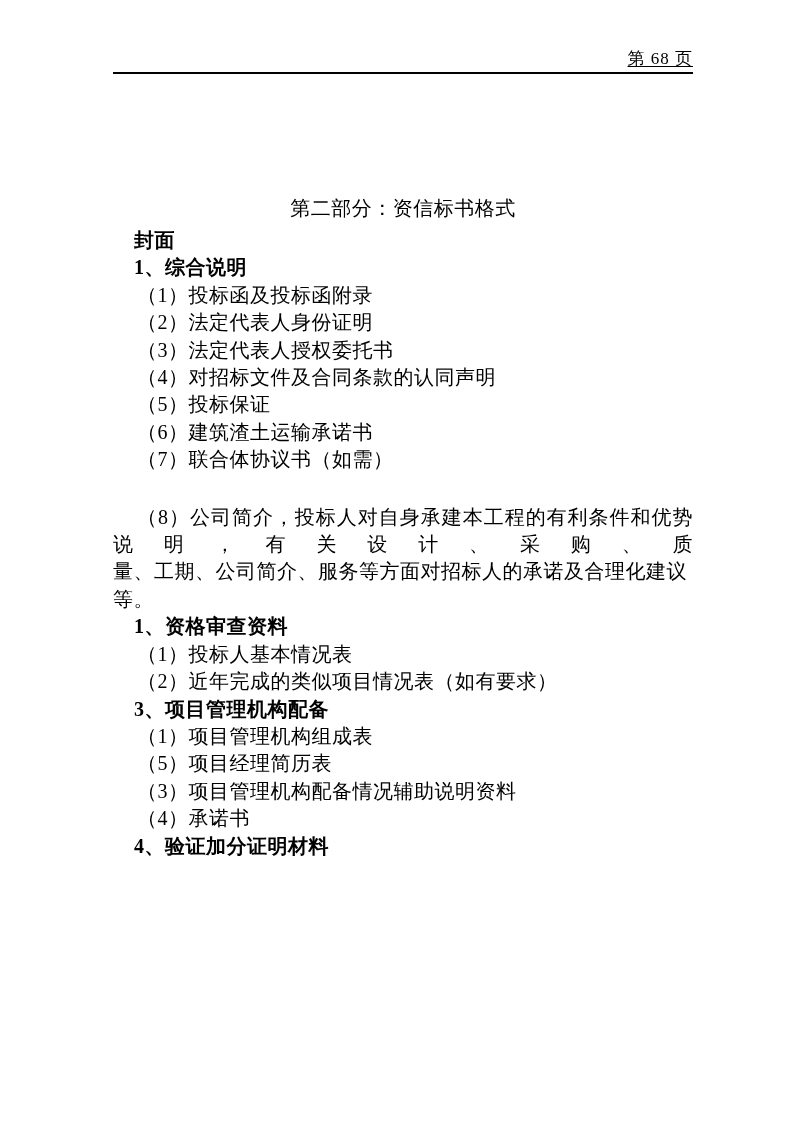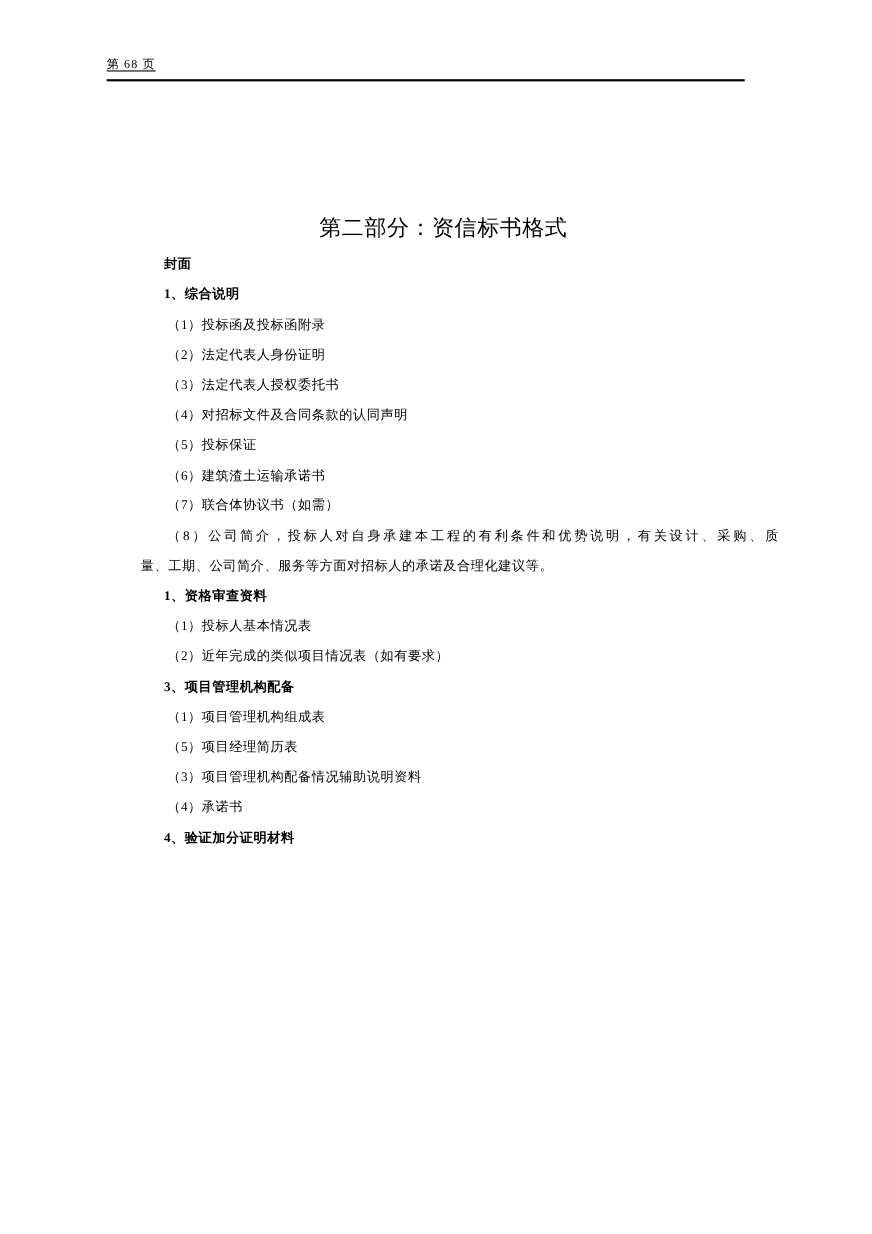--- a/index.html
+++ b/index.html
@@ -16,24 +16,24 @@
   .page {
     position: absolute;
     top: 0; left: 0;
     width: 793px;
     height: 1122px;
     background: #ffffff;
   }
   .page-header {
     position: absolute;
     top: 49px;
-    left: 97px;
+    left: 113px;
     width: 580px;
-    text-align: left;
-    font-size: 11px;
+    text-align: right;
+    font-size: 17px;
     line-height: 20px;
     padding-bottom: 3px;
     border-bottom: 2px solid #000000;
   }
   .page-header .pagenum {
     text-decoration: underline;
     text-underline-offset: 2px;
     letter-spacing: 1px;
   }
   .doc-title {
@@ -43,39 +43,40 @@
     width: 580px;
     text-align: center;
     font-size: 20px;
     font-weight: normal;
     line-height: 28px;
     letter-spacing: 0.5px;
   }
   .content {
     position: absolute;
     top: 227px;
-    left: 128px;
+    left: 113px;
     width: 580px;
-    font-size: 12px;
+    font-size: 20px;
     line-height: 27.4px;
   }
   .content p {
     margin: 0;
     padding: 0;
     text-indent: 24px;
     letter-spacing: 0.5px;
     white-space: normal;
   }
   .content p.bold {
     font-weight: bold;
     text-indent: 21px;
   }
   .content p.wrap-first {
     text-align: justify;
     text-align-last: justify;
+    margin-top: 30px;
   }
   .content p.wrap-rest {
     text-indent: 0;
   }
 </style>
 </head>
 <body>
 
 <div class="page">
 

